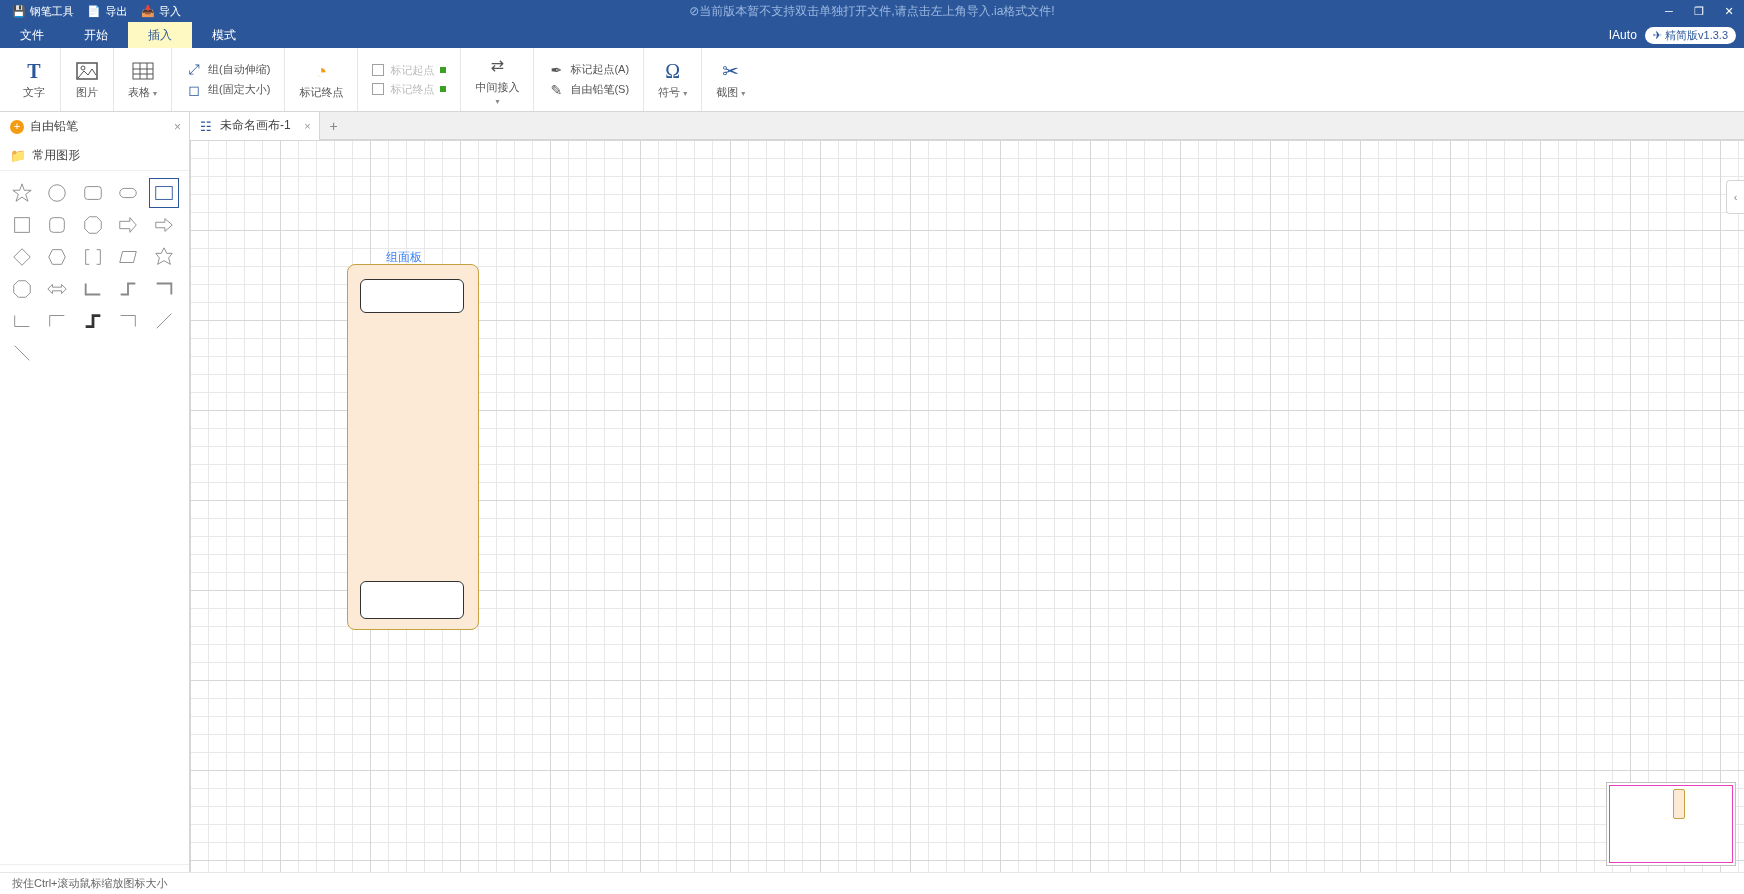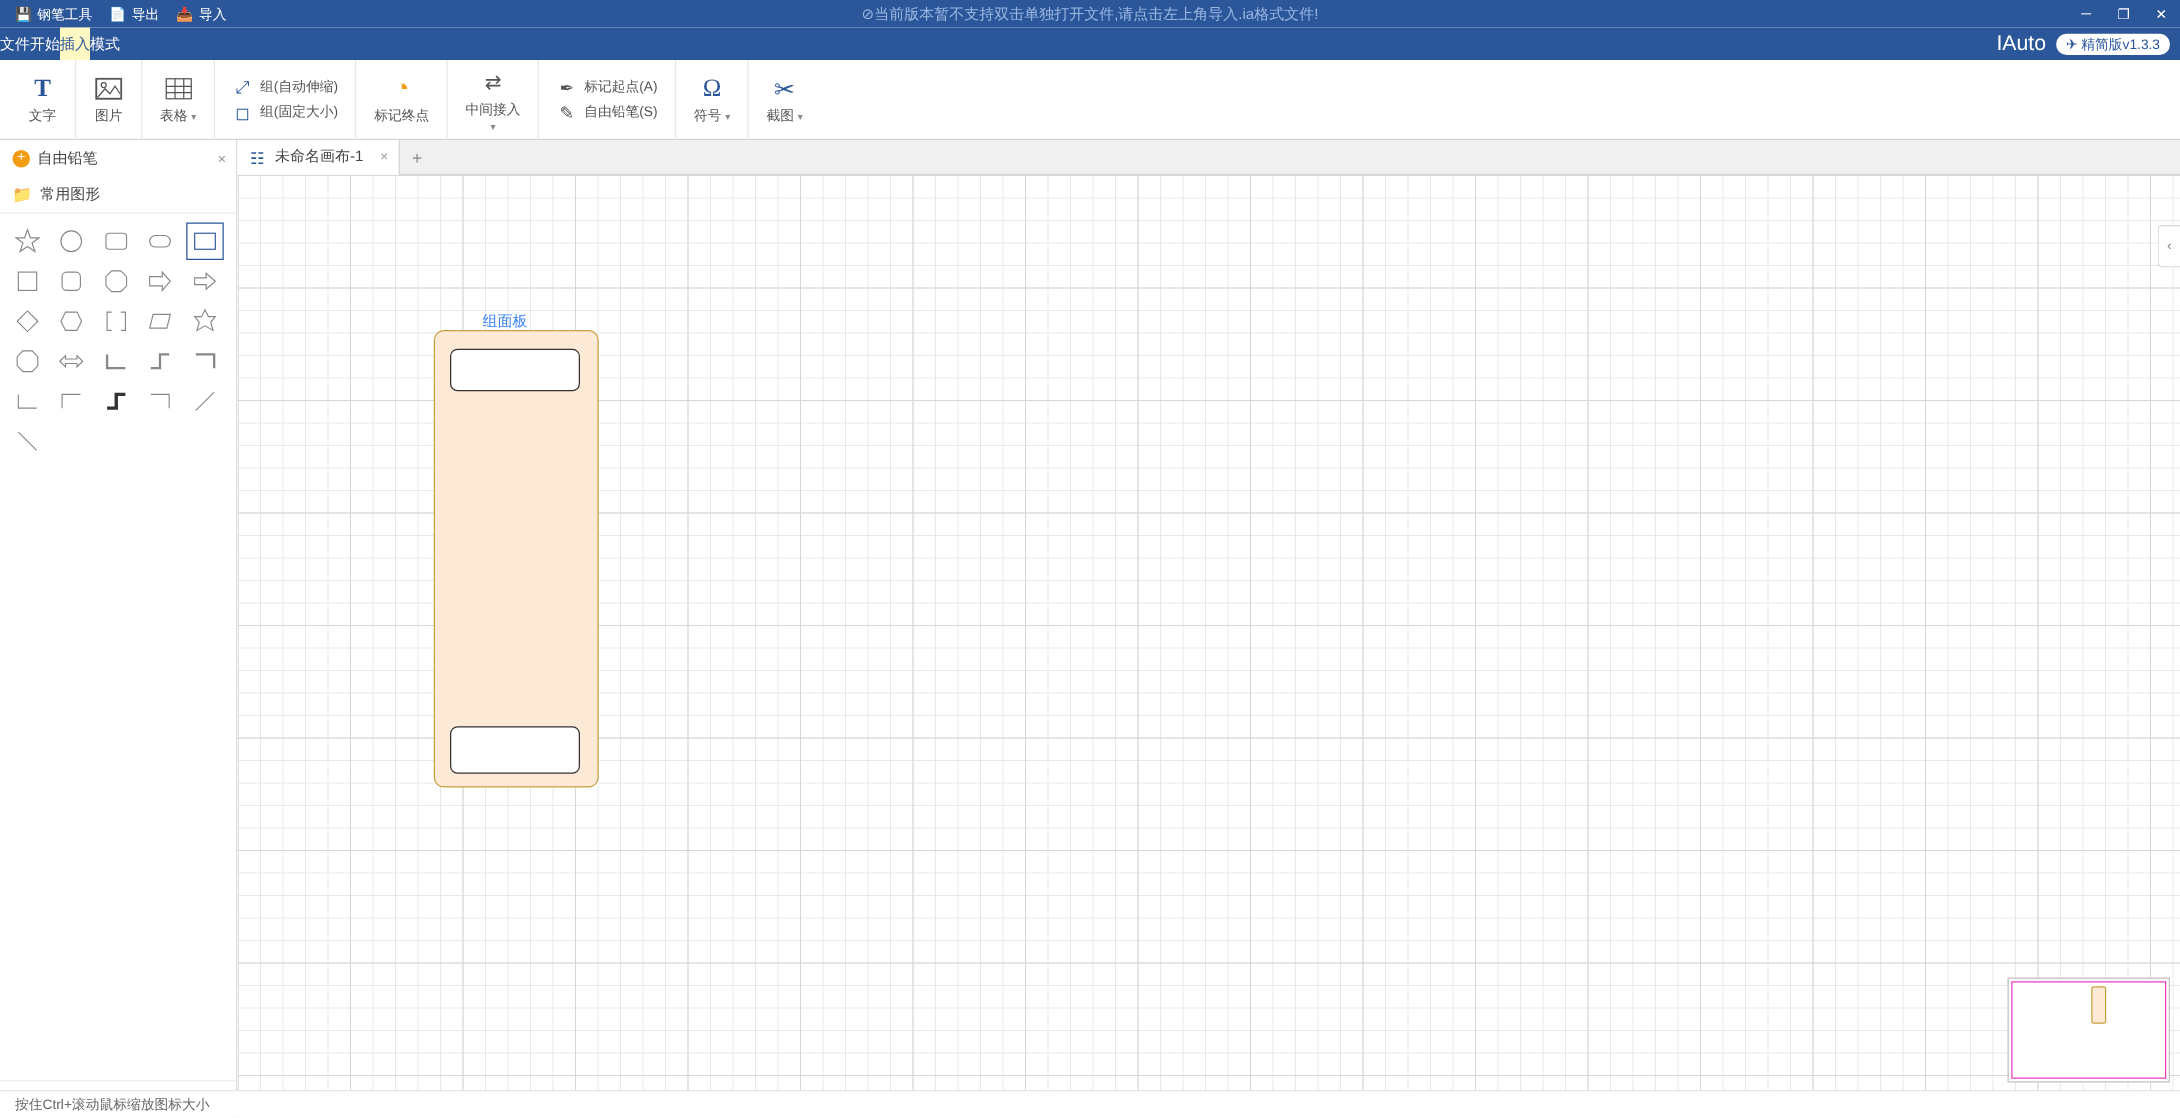--- a/index.html
+++ b/index.html
@@ -8,21 +8,21 @@
 
 .title-bar { height: 22px; background: #2b579a; display: flex; align-items: center; color: #fff; font-size: 11px; position: relative; }
 .title-left { display: flex; align-items: center; gap: 14px; padding-left: 12px; }
 .title-item { display: flex; align-items: center; gap: 4px; cursor: pointer; }
 .title-center { position: absolute; left: 50%; transform: translateX(-50%); color: #9bb7e0; font-size: 12px; }
 .window-controls { position: absolute; right: 0; display: flex; }
 .window-btn { width: 30px; height: 22px; display: flex; align-items: center; justify-content: center; color: #fff; cursor: pointer; }
 
 
 .menu-bar { height: 26px; background: #2b579a; display: flex; align-items: center; color: #fff; font-size: 12px; position: relative; }
-.menu-tab { padding: 0 0; height: 26px; display: flex; align-items: center; cursor: pointer; text-align: right; }
+.menu-tab { padding: 0 20px; height: 26px; display: flex; align-items: center; cursor: pointer; text-align: right; }
 .menu-tab.active { background: #fef9c3; color: #2b579a; }
 .menu-right { position: absolute; right: 8px; display: flex; align-items: center; gap: 8px; }
 .version-badge { background: #fff; color: #2b579a; border-radius: 9px; padding: 1px 8px; font-size: 11px; display: flex; align-items: center; gap: 3px; }
 
 
 .ribbon { height: 64px; background: #fff; border-bottom: 1px solid #d6d6d6; display: flex; align-items: center; padding: 0 8px; }
 .ribbon-group { display: flex; flex-direction: column; align-items: center; justify-content: center; padding: 0 14px; height: 100%; border-right: 1px solid #e6e6e6; }
 .ribbon-btn-large { display: flex; flex-direction: column; align-items: center; gap: 2px; cursor: pointer; color: #555; font-size: 11px; }
 .ribbon-icon-large { width: 24px; height: 24px; display: flex; align-items: center; justify-content: center; color: #2b579a; font-size: 20px; }
 .ribbon-mini { display: flex; flex-direction: column; gap: 4px; }
@@ -114,21 +114,21 @@
   <div class="menu-tab">
       <span>开始</span>
     </div>
   <div class="menu-tab active">
       <span>插入</span>
     </div>
   <div class="menu-tab">
       <span>模式</span>
     </div>
   <div class="menu-right">
-    <span style="font-size:17px;">IAuto</span>
+    <span style="font-size:12px;">IAuto</span>
     <div class="version-badge">
       <span>✈</span>
       <span>精简版v1.3.3</span>
     </div>
   </div>
 </div>
 
 <div class="ribbon">
   <div class="ribbon-group">
     <div class="ribbon-btn-large">
@@ -174,20 +174,34 @@
       </div>
     </div>
   </div>
   <div class="ribbon-group">
     <div class="ribbon-btn-large">
       <div class="ribbon-icon-large" style="color:#f39c12;">◔</div>
       <span>标记终点</span>
     </div>
   </div>
   <div class="ribbon-group">
+    <div class="ribbon-mini">
+      <div class="ribbon-mini-row">
+        <span class="checkbox-mini"></span>
+        <span style="color:#bbb;">标记起点</span>
+        <span class="green-dot"></span>
+      </div>
+      <div class="ribbon-mini-row">
+        <span class="checkbox-mini"></span>
+        <span style="color:#bbb;">标记终点</span>
+        <span class="green-dot"></span>
+      </div>
+    </div>
+  </div>
+  <div class="ribbon-group">
     <div class="ribbon-btn-large">
       <div class="ribbon-icon-large" style="color:#555;font-size:16px;">⇄</div>
       <span>中间接入</span>
       <span style="font-size:8px;color:#888;">▾</span>
     </div>
   </div>
   <div class="ribbon-group">
     <div class="ribbon-mini">
       <div class="ribbon-mini-row">
         <span class="ribbon-mini-icon">✒</span>

